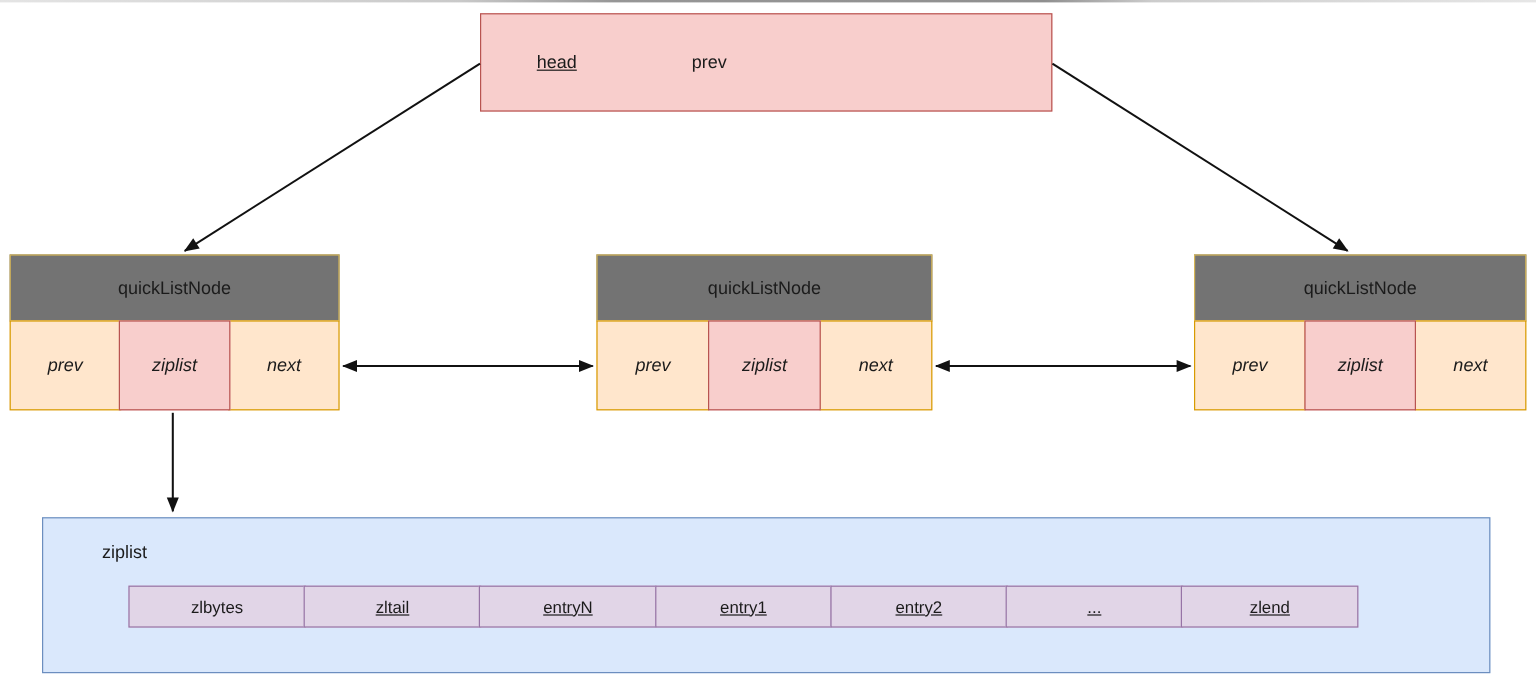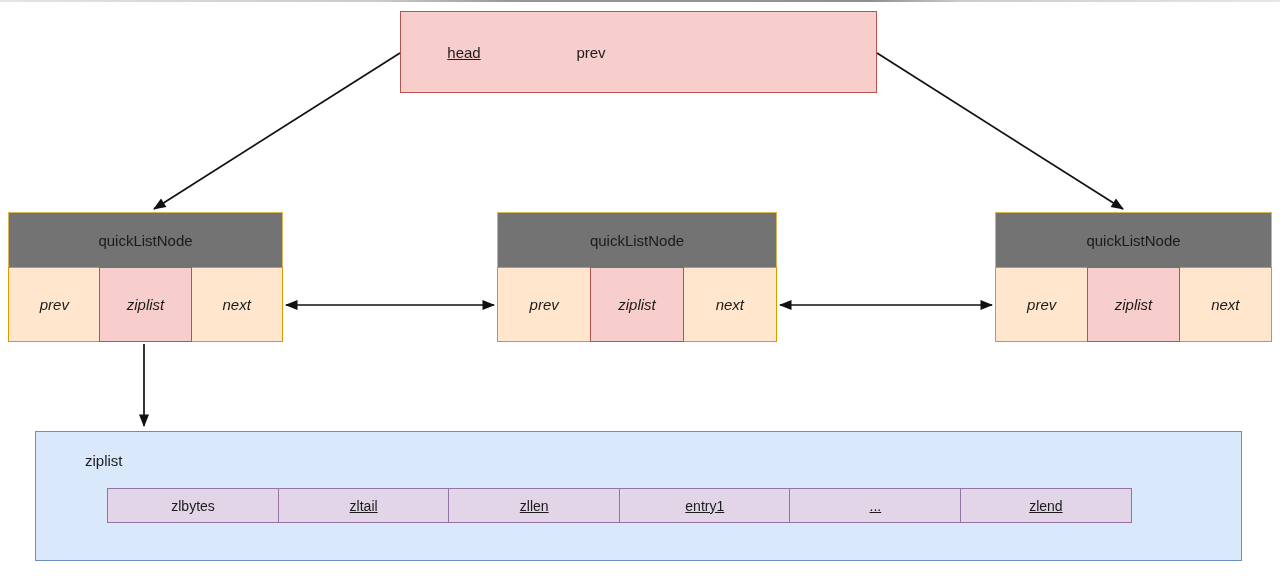--- a/index.html
+++ b/index.html
@@ -167,20 +167,21 @@
       <div class="ncell ncell-ziplist">ziplist</div>
       <div class="ncell">next</div>
     </div>
   </div>
 
   <div class="zbox">
     <div class="zlabel">ziplist</div>
     <div class="zrow">
       <div class="zcell">zlbytes</div>
       <div class="zcell">zltail</div>
-      <div class="zcell">zllen</div>
+      <div class="zcell">entryN</div>
       <div class="zcell">entry1</div>
+      <div class="zcell">entry2</div>
       <div class="zcell">...</div>
       <div class="zcell">zlend</div>
     </div>
   </div>
 
 </div>
 
 </body></html>

